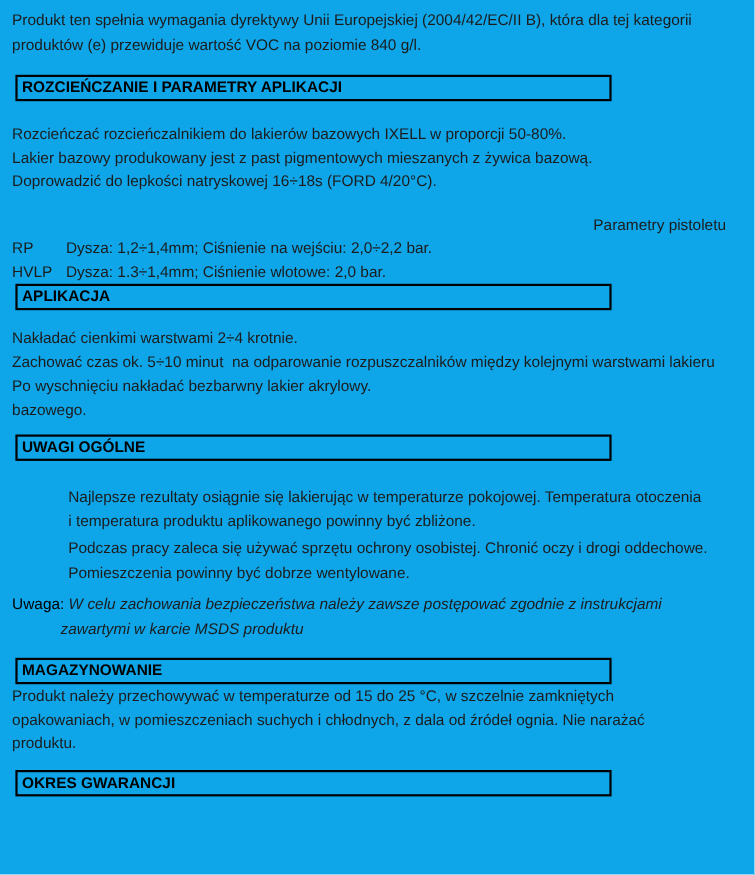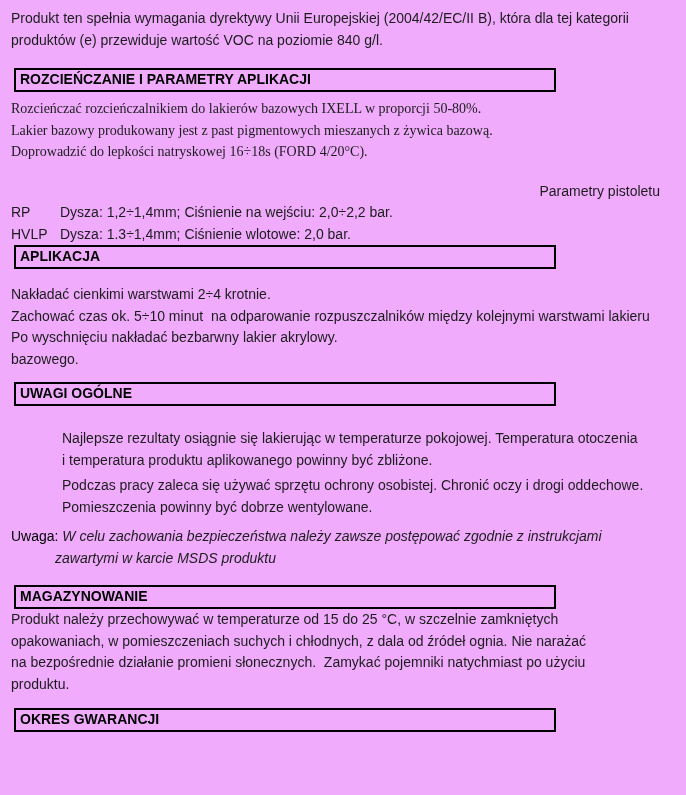--- a/index.html
+++ b/index.html
@@ -7,21 +7,21 @@
     padding: 0;
     background: #ffffff;
   }
   .page {
     position: relative;
     width: 686px;
     height: 795px;
     box-sizing: border-box;
     padding: 8px 26px 0 11px;
     overflow: hidden;
-    background: #f0abfc;
+    background: #0ea5e9;
     font-family: "Liberation Sans", "DejaVu Sans", sans-serif;
     font-size: 14px;
     line-height: 21.5px;
     color: #1c1c1c;
   }
   .line {
     white-space: pre;
     overflow: hidden;
   }
   .section-header {
@@ -31,21 +31,21 @@
     border: 2px solid #000000;
     padding: 1px 4px 2px 4px;
     line-height: 17px;
     font-weight: bold;
     color: #000000;
     white-space: nowrap;
     overflow: hidden;
   }
   .intro-block { margin-top: 0; }
   .box-dilution { margin-top: 17px; }
-  .dilution-lines { margin-top: 6px; font-family: Liberation Serif, serif; }
+  .dilution-lines { margin-top: 19px; }
   .gun-title { margin-top: 18px; text-align: right; }
   .gun-row { display: flex; }
   .gun-label { width: 49px; flex: 0 0 49px; white-space: pre; }
   .gun-spec { white-space: pre; overflow: hidden; }
   .box-application { margin-top: 0px; }
   .application-lines { margin-top: 15px; }
   .box-general { margin-top: 12px; }
   .indented-block { margin-top: 22px; margin-left: 51px; }
   .indented-para2 { margin-top: 4px; }
   .note-block { margin-top: 8px; }
@@ -110,19 +110,18 @@
   <div class="note-block">
     <div class="note-line1"><span class="note-label">Uwaga:</span><span> </span><span class="note-italic">W celu zachowania bezpieczeństwa należy zawsze postępować zgodnie z instrukcjami</span></div>
     <div class="note-line2">zawartymi w karcie MSDS produktu</div>
   </div>
 
   <div class="section-header box-storage">MAGAZYNOWANIE</div>
 
   <div class="storage-lines">
     <div class="line">Produkt należy przechowywać w temperaturze od 15 do 25 °C, w szczelnie zamkniętych</div>
     <div class="line">opakowaniach, w pomieszczeniach suchych i chłodnych, z dala od źródeł ognia. Nie narażać</div>
-    <div class="line">na bezpośrednie działanie promieni słonecznych.  Zamykać pojemniki natychmiast po użyciu</div>
     <div class="line">produktu.</div>
   </div>
 
   <div class="section-header box-warranty">OKRES GWARANCJI</div>
 
 </div>
 
 </body></html>

